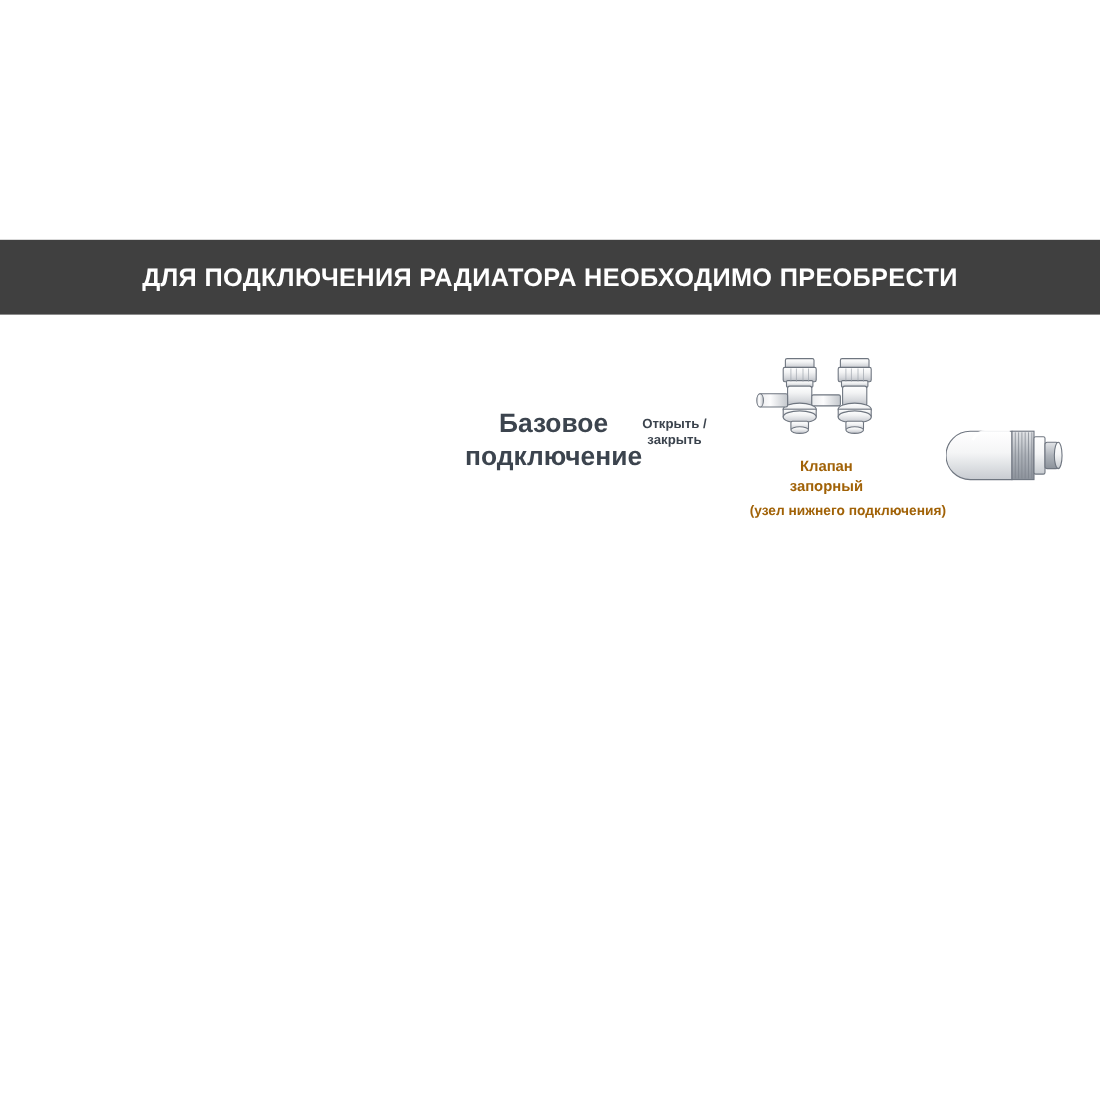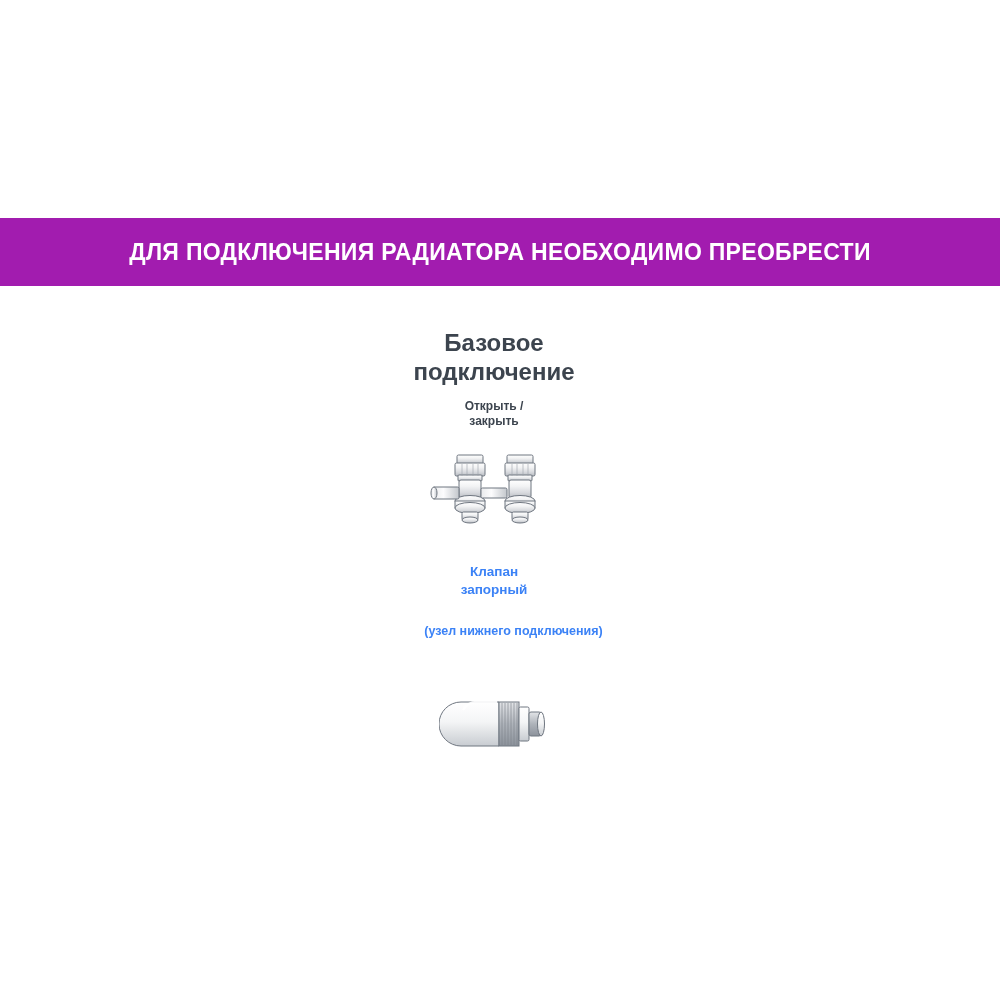--- a/index.html
+++ b/index.html
@@ -16,43 +16,44 @@
     overflow: hidden;
   }
 
   
   .banner {
     position: absolute;
     left: 0;
     top: 218px;
     width: 1000px;
     height: 68px;
-    background: #a21caf;
+    background: #404040;
     display: flex;
     align-items: center;
     justify-content: center;
   }
   .banner-title {
     color: #ffffff;
     font-size: 23px;
     font-weight: bold;
     letter-spacing: 0.3px;
     text-align: center;
     white-space: nowrap;
   }
 
   
   .content {
     position: absolute;
     left: 0;
     top: 300px;
     width: 952px;
     display: flex;
-    flex-direction: column;
+    flex-direction: row;
     align-items: center;
+    justify-content: flex-end;
   }
 
   .section-title {
     font-size: 24px;
     font-weight: bold;
     color: #3c444e;
     text-align: center;
     line-height: 1.22;
     margin-top: 28px;
     white-space: pre-line;
@@ -70,24 +71,24 @@
 
   .figure {
     margin-top: 14px;
     display: flex;
     justify-content: center;
   }
 
   .caption {
     font-size: 13.5px;
     font-weight: bold;
-    color: #3b82f6;
+    color: #a16207;
     text-align: center;
     line-height: 1.35;
-    margin-top: 24px;
+    margin-top: 5px;
     white-space: pre-line;
   }
 
   .caption.small {
     font-size: 12.5px;
     padding-left: 39px;
   }
 
   .block {
     display: flex;

